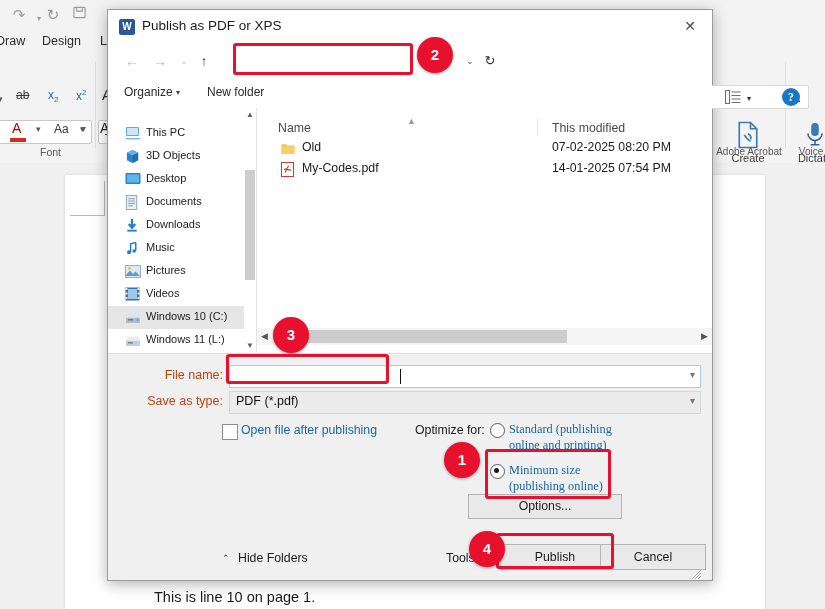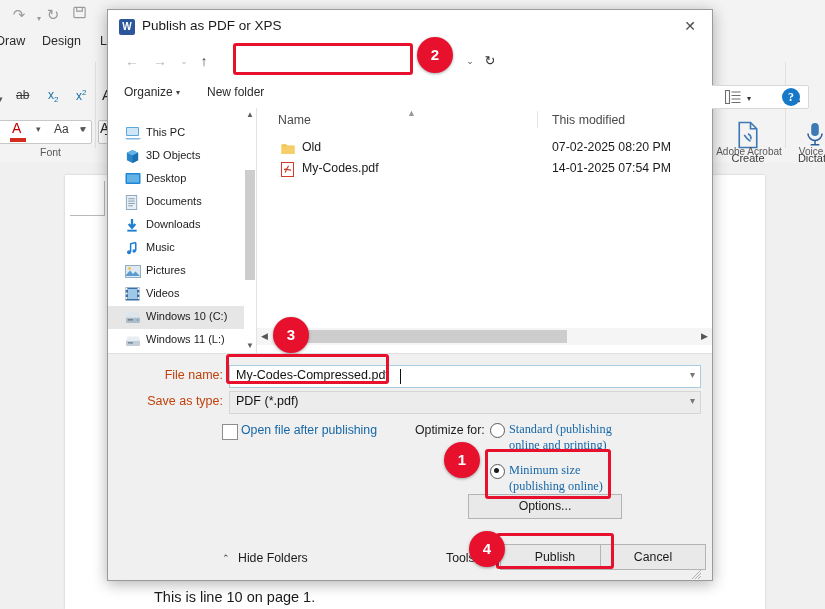--- a/index.html
+++ b/index.html
@@ -69,21 +69,21 @@
   .navitem{position:absolute;left:0;width:148px;height:23px;}
   .navitem .ilabel{position:absolute;left:38px;top:4px;font-size:11px;color:#1b1b1b;white-space:nowrap;}
   .navitem .iico{position:absolute;left:17px;top:4px;width:16px;height:15px;}
   .navitem.sel{background:#e6e6e6;}
   #navsplit{position:absolute;left:148px;top:0;width:1px;height:245px;background:#e3e3e3;}
   #navscroll{position:absolute;left:136px;top:0;width:12px;height:245px;background:#fff;}
   #navthumb{position:absolute;left:1px;top:62px;width:10px;height:110px;background:#cdcdcd;border-radius:0;}
   .nav-arrow{position:absolute;left:0;width:12px;height:14px;line-height:14px;text-align:center;font-size:8px;color:#606060;}
 
   #filelist{position:absolute;left:149px;top:0;width:455px;height:245px;background:#fff;}
-  #colhdr{position:absolute;left:0;top:0;width:455px;height:24px;}
+  #colhdr{position:absolute;left:0;top:8px;width:455px;height:24px;}
   .colh{position:absolute;top:5px;font-size:12.3px;color:#4a4a4a;white-space:nowrap;}
   .colsort{position:absolute;top:0px;font-size:9px;color:#999;}
   .colsep{position:absolute;top:3px;width:1px;height:17px;background:#e6e6e6;}
   .frow{position:absolute;left:0;width:455px;height:21px;}
   .frow .fico{position:absolute;left:24px;top:3px;width:14px;height:15px;}
   .frow .fname{position:absolute;left:45px;top:2px;font-size:12.3px;color:#1b1b1b;white-space:nowrap;}
   .frow .fdate{position:absolute;left:295px;top:2px;font-size:12.3px;color:#1b1b1b;white-space:nowrap;}
 
   
   #hscroll{position:absolute;left:149px;top:318px;width:455px;height:17px;background:#f5f5f5;}
@@ -434,21 +434,20 @@
 
   <div id="hscroll">
     <div class="h-arrow" style="left:0;">◀</div>
     <div id="hthumb"></div>
     <div class="h-arrow" style="right:0;">▶</div>
   </div>
 
   <div id="formsec">
     <div class="flabel" style="left:20px;top:14px;width:95px;">File name:</div>
     <div id="fname-input">
-      <span class="val">My-Codes-Compressed.pdf</span>
       <span class="caret"></span>
       <span class="dd">▾</span>
     </div>
 
     <div class="flabel" style="left:10px;top:40px;width:105px;">Save as type:</div>
     <div id="ftype-input">
       <span class="val">PDF (*.pdf)</span>
       <span class="dd">▾</span>
     </div>
 

